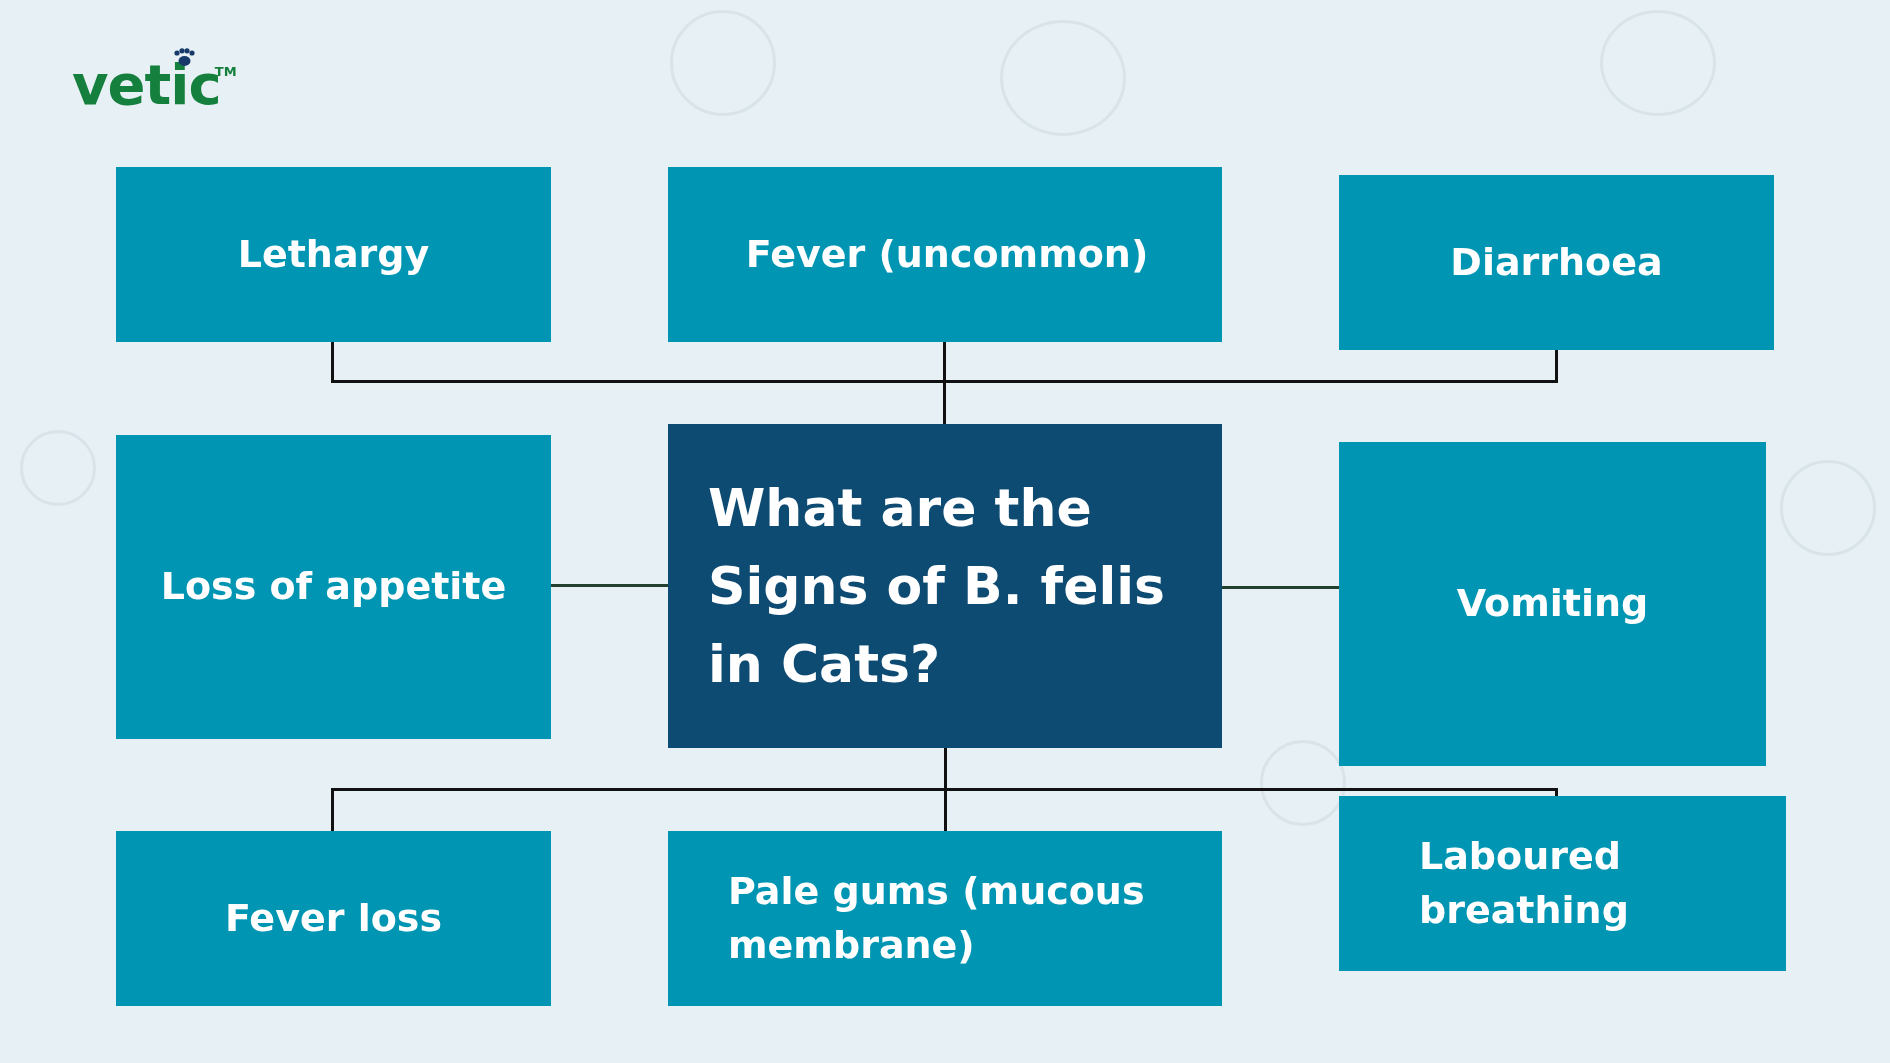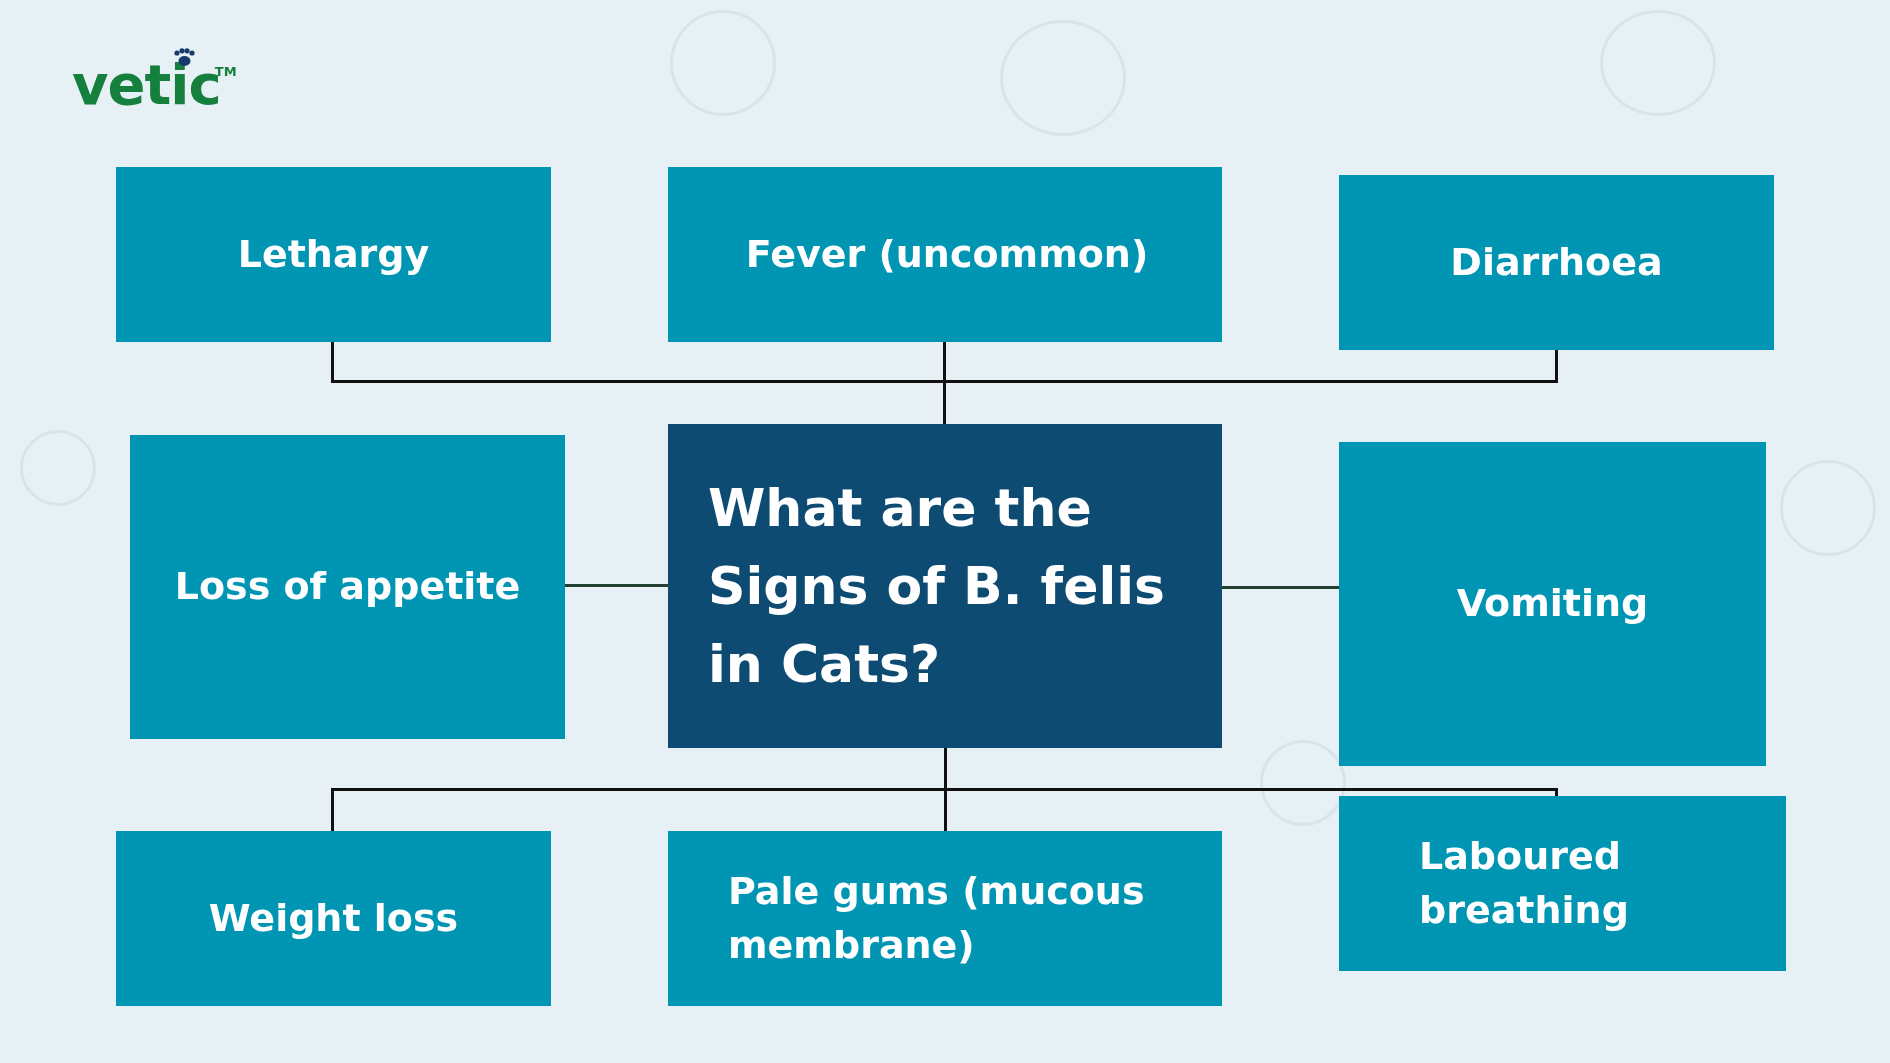--- a/index.html
+++ b/index.html
@@ -51,31 +51,31 @@
 <div class="box" style="left:116px;top:167px;width:435px;height:175px;">
     <span>Lethargy</span>
   </div>
 <div class="box" style="left:668px;top:167px;width:554px;height:175px;padding-left:24px;">
     <span>Fever (uncommon)</span>
   </div>
 <div class="box" style="left:1339px;top:167px;width:435px;height:175px;margin-top:8px;">
     <span>Diarrhoea</span>
   </div>
 
-<div class="box" style="left:116px;top:435px;width:435px;height:304px;margin-left:14px;">
+<div class="box" style="left:116px;top:435px;width:435px;height:304px;">
     <span>Loss of appetite</span>
   </div>
 <div class="box center" style="left:668px;top:424px;width:554px;height:324px;padding:0 40px;">
     <span>What are the Signs of B. felis in Cats?</span>
   </div>
 <div class="box" style="left:1339px;top:420px;width:427px;height:324px;margin-top:22px;">
     <span>Vomiting</span>
   </div>
 
 <div class="box" style="left:116px;top:831px;width:435px;height:175px;">
-    <span>Weight loss</span>
+    <span>Fever loss</span>
   </div>
 <div class="box" style="left:668px;top:831px;width:554px;height:175px;padding:4px 60px;">
     <span>Pale gums (mucous membrane)</span>
   </div>
 <div class="box" style="left:1339px;top:796px;width:447px;height:175px;padding:16px 80px;">
     <span>Laboured breathing</span>
   </div>
 
 </body></html>

